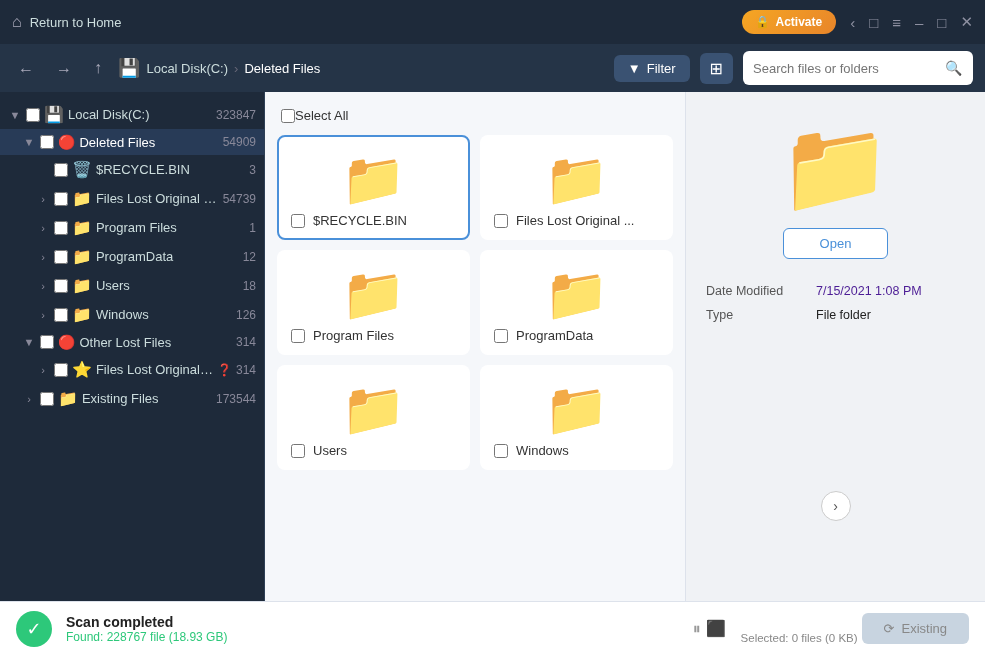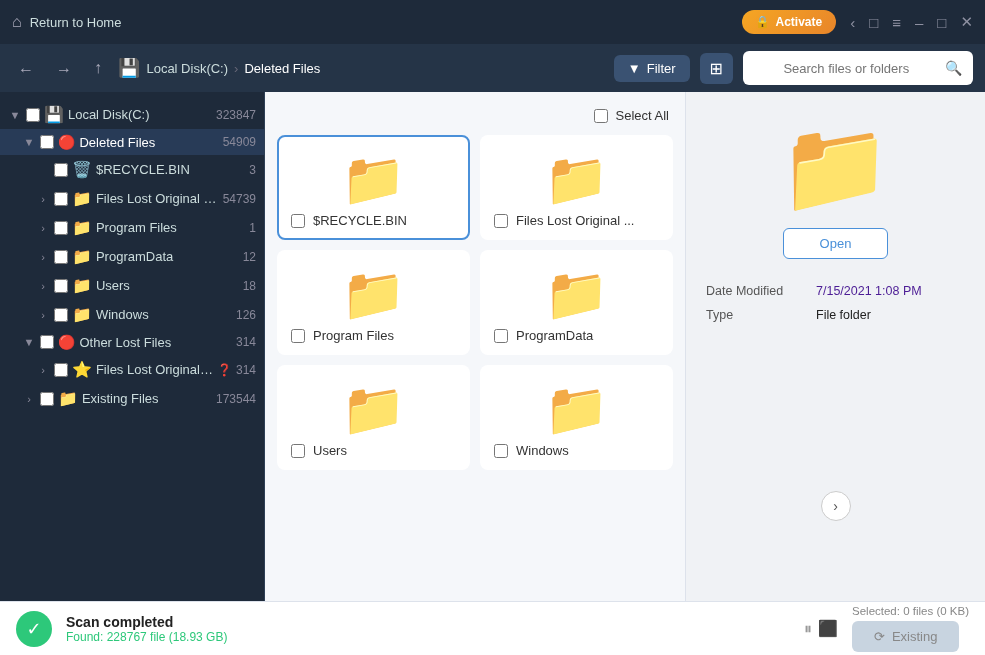--- a/index.html
+++ b/index.html
@@ -58,21 +58,21 @@
       color: #fff; font-size: 16px; cursor: pointer;
       padding: 6px 10px;
     }
     .search-box {
       background: #fff; border-radius: 6px;
       display: flex; align-items: center;
       padding: 0 10px; gap: 6px; width: 230px; height: 34px;
     }
     .search-box input {
       border: none; outline: none; font-size: 13px;
-      color: #444; background: transparent; flex: 1; text-align: center;
+      color: #444; background: transparent; flex: 1;
     }
     .search-icon { color: #888; font-size: 14px; }
 
     
     .main-layout {
       display: flex;
       height: calc(655px - 44px - 48px - 54px);
     }
 
     
@@ -105,22 +105,22 @@
     .file-area {
       flex: 1;
       background: #f5f7fa;
       overflow-y: auto;
       padding: 12px;
     }
     .file-area::-webkit-scrollbar { width: 6px; }
     .file-area::-webkit-scrollbar-thumb { background: #c5cdd8; border-radius: 3px; }
 
     .select-all-row {
-      display: flex; align-items: center; gap: 8px;
-      padding: 4px 4px 12px 4px; color: #333; font-size: 13px; justify-content: flex-end;
+      display: flex; align-items: center; 
+      padding: 4px 4px 12px 4px; color: #333; font-size: 13px;
     }
     .select-all-row input[type=checkbox] { width: 14px; height: 14px; cursor: pointer; }
 
     .folders-grid {
       display: grid;
       grid-template-columns: repeat(2, 1fr);
       gap: 10px;
     }
 
     .folder-card {
@@ -176,21 +176,21 @@
       gap: 14px;
     }
     .scan-complete-icon {
       width: 36px; height: 36px; background: #2dc87a; border-radius: 50%;
       display: flex; align-items: center; justify-content: center;
       color: #fff; font-size: 18px; flex-shrink: 0;
     }
     .scan-info { flex: 1; }
     .scan-title { font-size: 14px; font-weight: 600; color: #222; }
     .scan-sub { font-size: 12px; color: #2dc87a; }
-    .bottom-right { display: flex; flex-direction: column; align-items: flex-start; gap: 4px; }
+    .bottom-right { display: flex; align-items: flex-end; gap: 4px; }
     .selected-info { font-size: 11.5px; color: #888; }
     .recover-btn {
       background: #c8d4e0; border: none; border-radius: 6px;
       color: #888; font-size: 13px; cursor: not-allowed;
       padding: 8px 22px; display: flex; align-items: center; gap: 7px;
       font-weight: 500;
     }
     .pause-stop { display: flex; gap: 6px; align-items: center; color: #999; font-size: 18px; }
     .star-icon { color: #f5a623; font-size: 16px; }
   </style>

